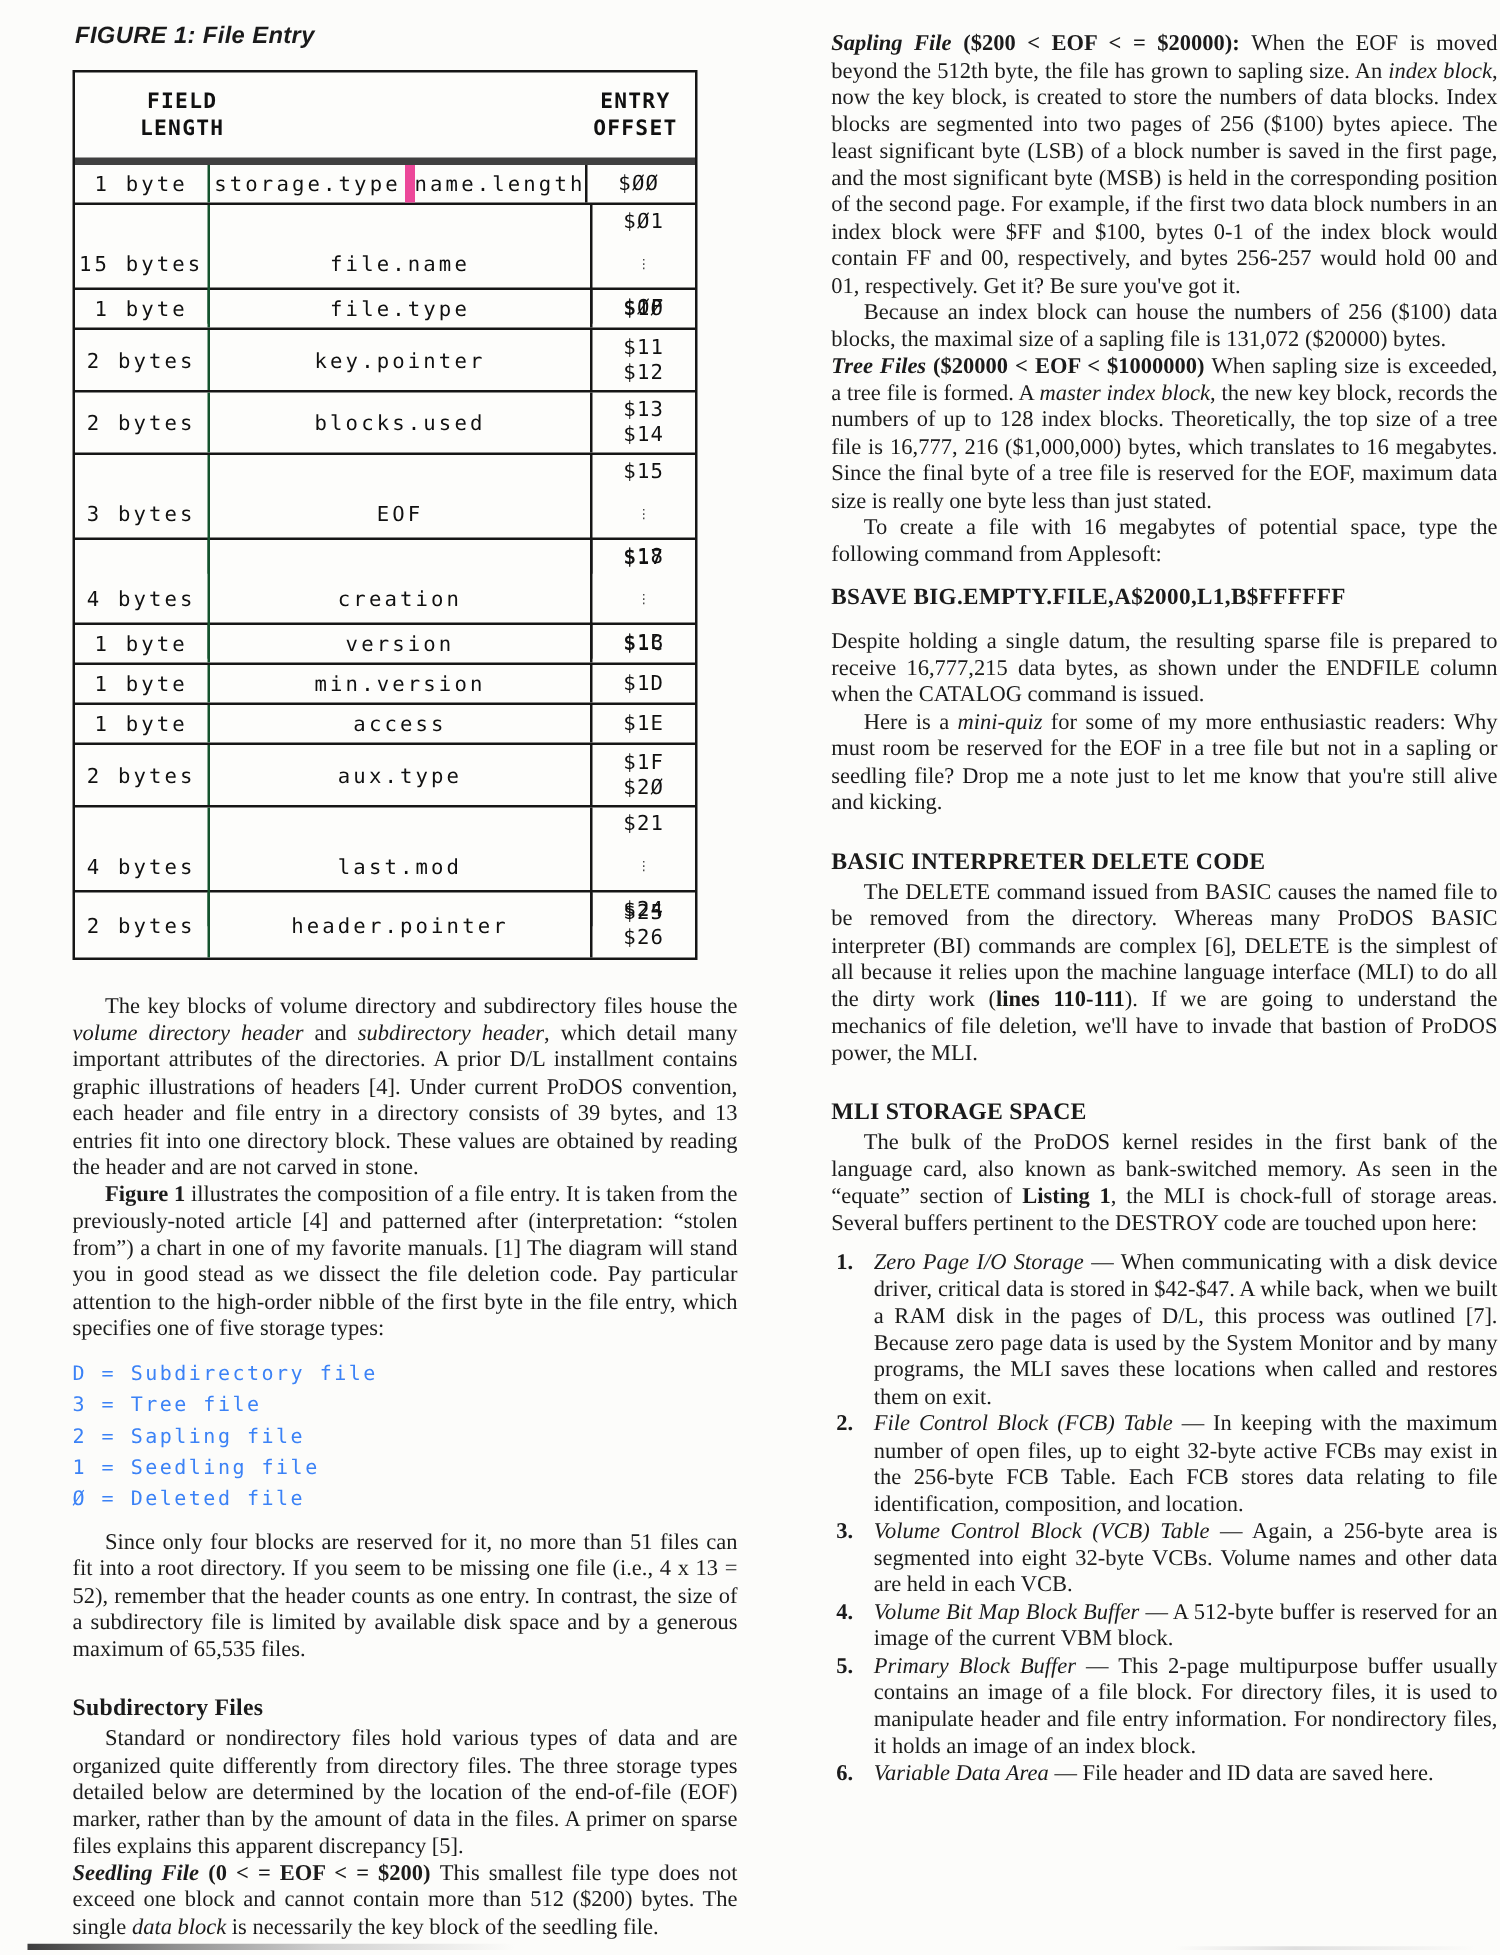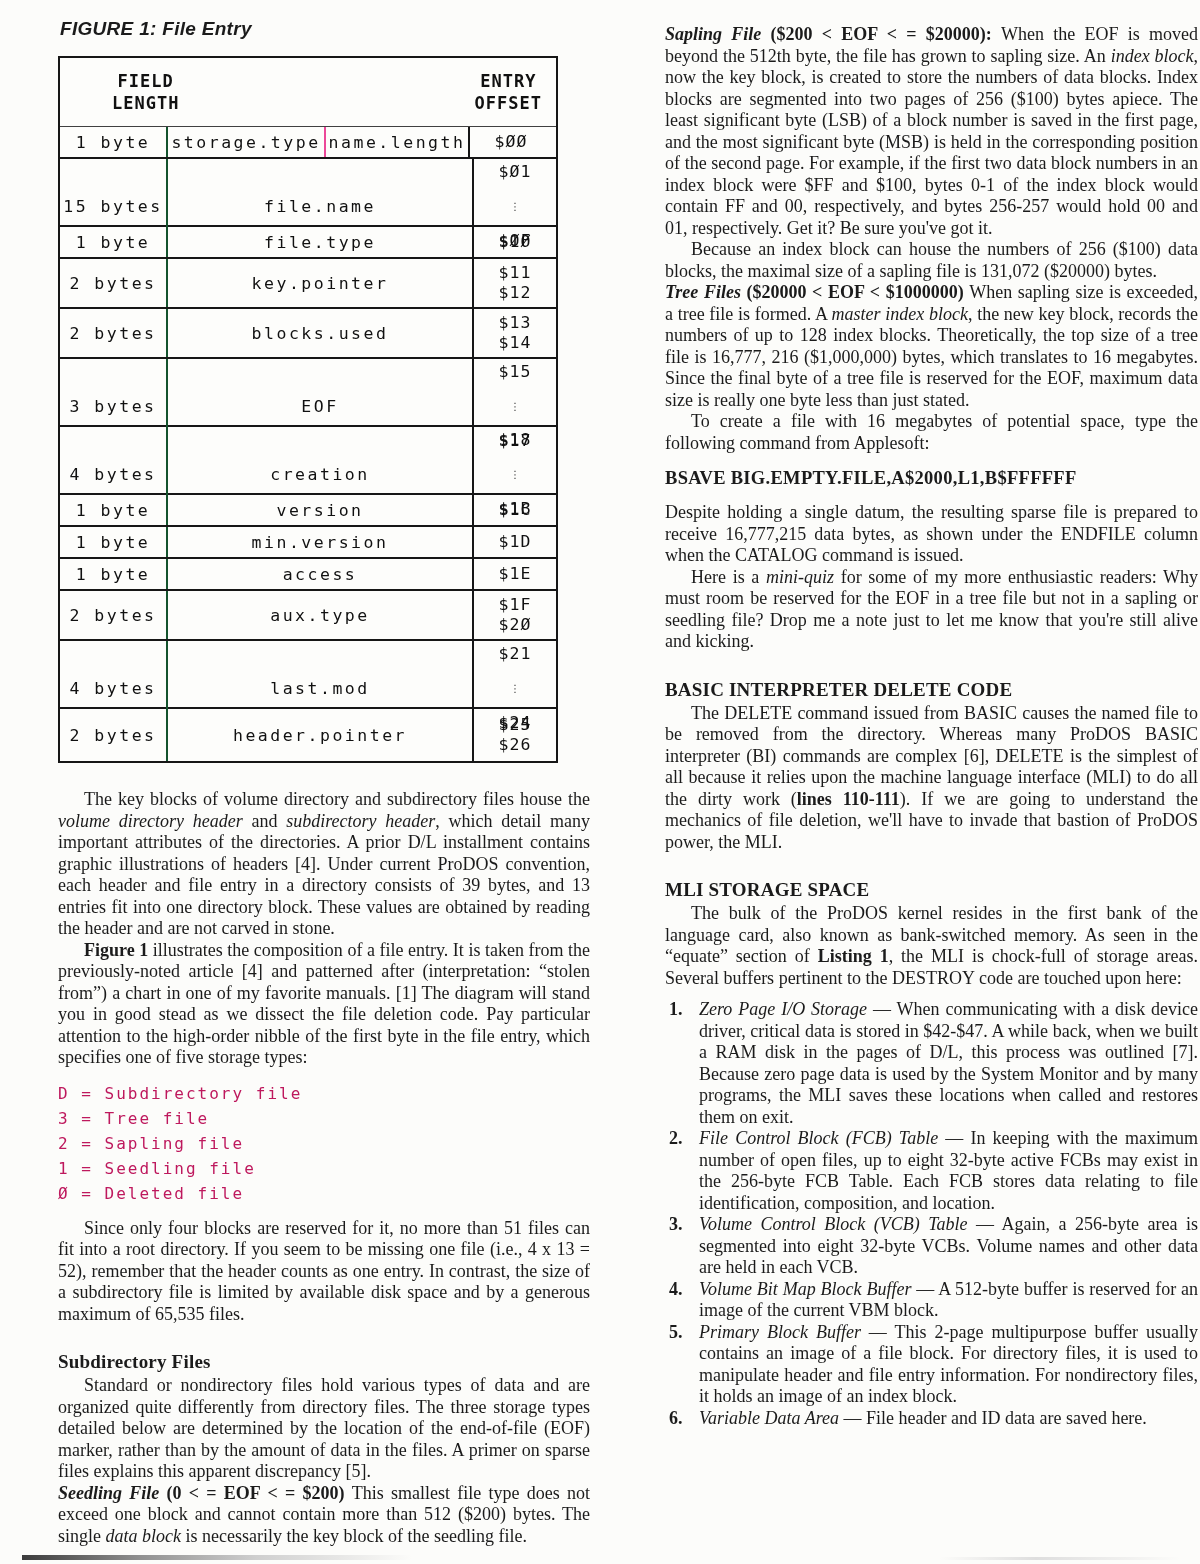--- a/index.html
+++ b/index.html
@@ -18,32 +18,32 @@
     font-style:italic;font-weight:bold;font-size:19px;letter-spacing:.3px;
   }
 
   
   .ftable{
     width:496px;border:2px solid #161616;background:#fdfdfb;
     font-family:"DejaVu Sans Mono", monospace;font-size:16.5px;color:#111;
   }
   .thead{
     display:flex;justify-content:space-between;align-items:center;
-    height:68px;border-bottom:1px solid #404040;font-weight:bold;font-size:17px;
+    height:68px;border-bottom:6px solid #404040;font-weight:bold;font-size:17px;
   }
   .th{white-space:pre-line;text-align:center;line-height:22px;letter-spacing:1px;}
   .th-field{margin-left:52px;}
   .th-offset{margin-right:14px;}
   .trow{display:grid;grid-template-columns:108px 1fr 84px;border-bottom:2px solid #161616;}
   .trow.split{grid-template-columns:108px 156px 144px 84px;}
   .trow:last-child{border-bottom:none;}
   .h-s{height:30px}.h-d{height:48px}.h-t{height:66px}.h-l{height:52px}
   .cell{display:flex;align-items:center;justify-content:center;letter-spacing:2.5px;}
   .c-len{border-right:2px solid #14532d;}
-  .c-f2{border-left:2px solid #ec4899;}
+  .c-f2{border-left:8px solid #ec4899;}
   .c-off{
     border-left:2px solid #161616;letter-spacing:1px;
     display:flex;flex-direction:column;align-items:center;justify-content:center;
     padding:3px 0;line-height:20px;
   }
   .c-off.spread{justify-content:space-between;gap:20px;}
   .dots{font-size:10px;line-height:9px;letter-spacing:0;color:#333;}
 
   
   .textblock{margin-top:26px;}
@@ -51,21 +51,21 @@
   .ind{text-indent:26px;}
   .gap20{margin-top:20px;}
   i{font-style:italic;}
   b{font-weight:bold;}
   .bi{font-weight:bold;font-style:italic;}
   .heading{
     margin:26px 0 2px 0;font-weight:bold;font-size:19px;line-height:22px;letter-spacing:.2px;
   }
   .legend{
     margin:12px 0;font-family:"DejaVu Sans Mono", monospace;
-    font-size:16px;line-height:25px;letter-spacing:2px;color:#be185d;
+    font-size:16px;line-height:25px;letter-spacing:2px;color:#3b82f6;
   }
   .command{
     margin:13px 0;font-weight:bold;font-size:18.5px;letter-spacing:.3px;line-height:22px;
   }
   ol.mli{list-style:none;margin:10px 0 0 0;padding:0;font-size:18px;line-height:21.5px;}
   ol.mli li{position:relative;padding-left:34px;text-align:justify;margin:0;}
   ol.mli .num{position:absolute;left:4px;top:0;font-weight:bold;}
 
   
   .rule-left{

